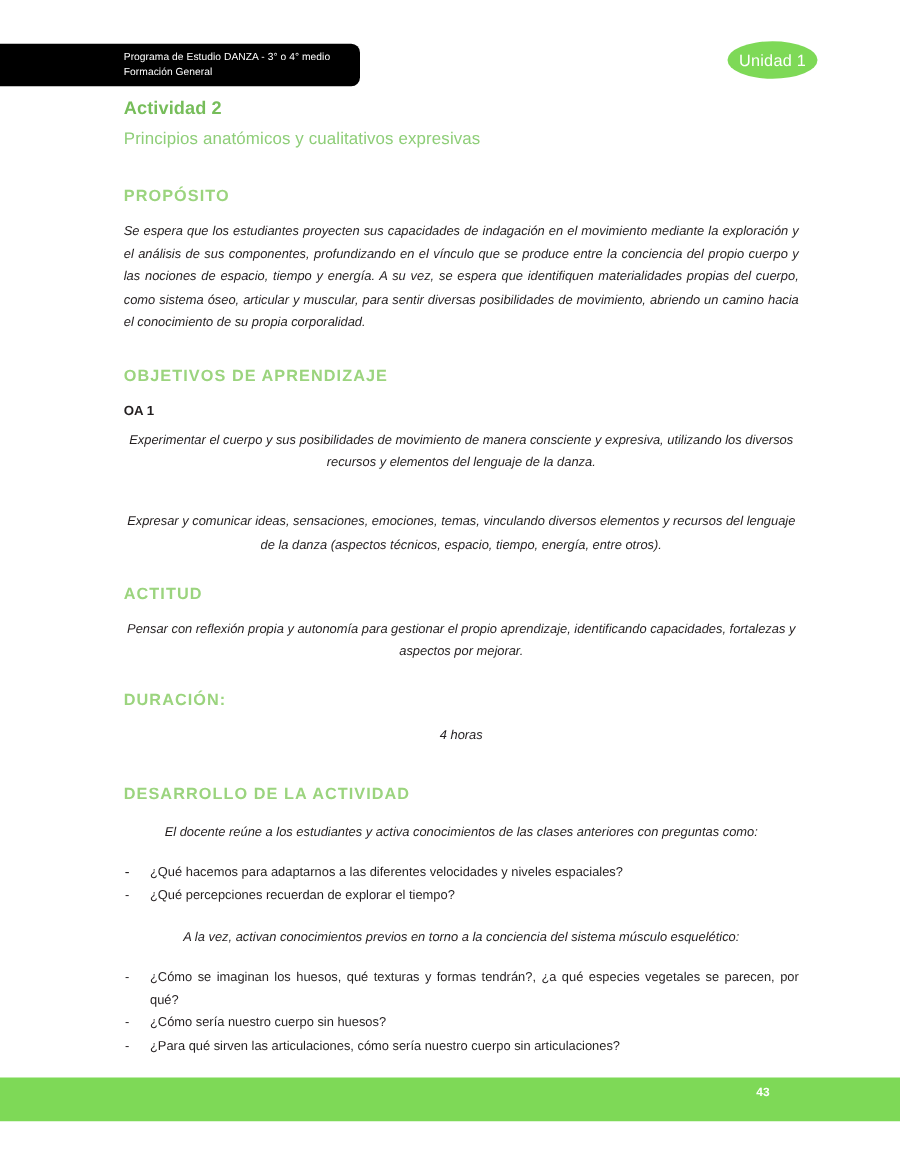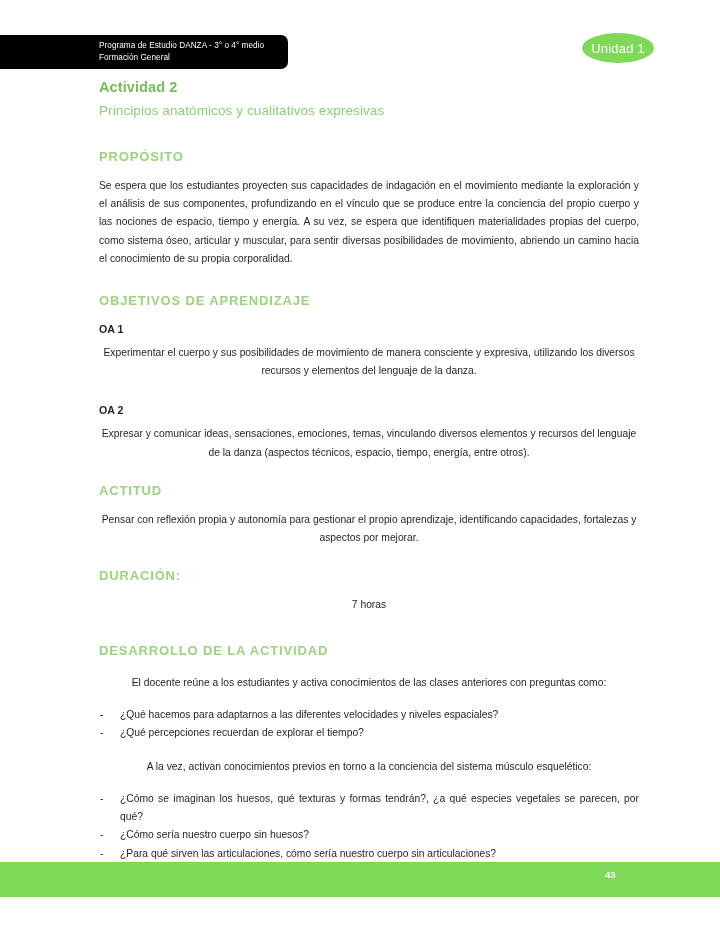--- a/index.html
+++ b/index.html
@@ -88,20 +88,21 @@
     margin: 0;
     line-height: 14px;
   }
 
   .body-text {
     font-size: 10.3px;
     line-height: 18.2px;
     text-align: justify;
     margin: 0;
     color: #231f20;
+    font-style: italic;
   }
   .body-text.left {
     text-align: center;
   }
 
   .oa-label {
     font-size: 10.6px;
     font-weight: bold;
     margin: 0;
     line-height: 16px;
@@ -193,35 +194,34 @@
 
   <div class="section-heading">OBJETIVOS DE APRENDIZAJE</div>
   <div class="sp-13"></div>
 
   <div class="oa-label">OA 1</div>
   <div class="sp-7"></div>
   <p class="body-text left">Experimentar el cuerpo y sus posibilidades de movimiento de manera consciente y expresiva, utilizando los diversos recursos y elementos del lenguaje de la danza.</p>
 
   <div class="sp-22"></div>
 
-  <div class="oa-label">OA 2</div>
   <div class="sp-7"></div>
   <p class="body-text left">Expresar y comunicar ideas, sensaciones, emociones, temas, vinculando diversos elementos y recursos del lenguaje de la danza (aspectos técnicos, espacio, tiempo, energía, entre otros).</p>
 
   <div class="sp-22"></div>
 
   <div class="section-heading">ACTITUD</div>
   <div class="sp-13"></div>
   <p class="body-text left">Pensar con reflexión propia y autonomía para gestionar el propio aprendizaje, identificando capacidades, fortalezas y aspectos por mejorar.</p>
 
   <div class="sp-22"></div>
 
   <div class="section-heading">DURACIÓN:</div>
   <div class="sp-13"></div>
-  <p class="body-text left">7 horas</p>
+  <p class="body-text left">4 horas</p>
 
   <div class="sp-30"></div>
 
   <div class="section-heading">DESARROLLO DE LA ACTIVIDAD</div>
   <div class="sp-16"></div>
   <p class="body-text left">El docente reúne a los estudiantes y activa conocimientos de las clases anteriores con preguntas como:</p>
 
   <div class="sp-13"></div>
 
   <ul class="bullet-list">

